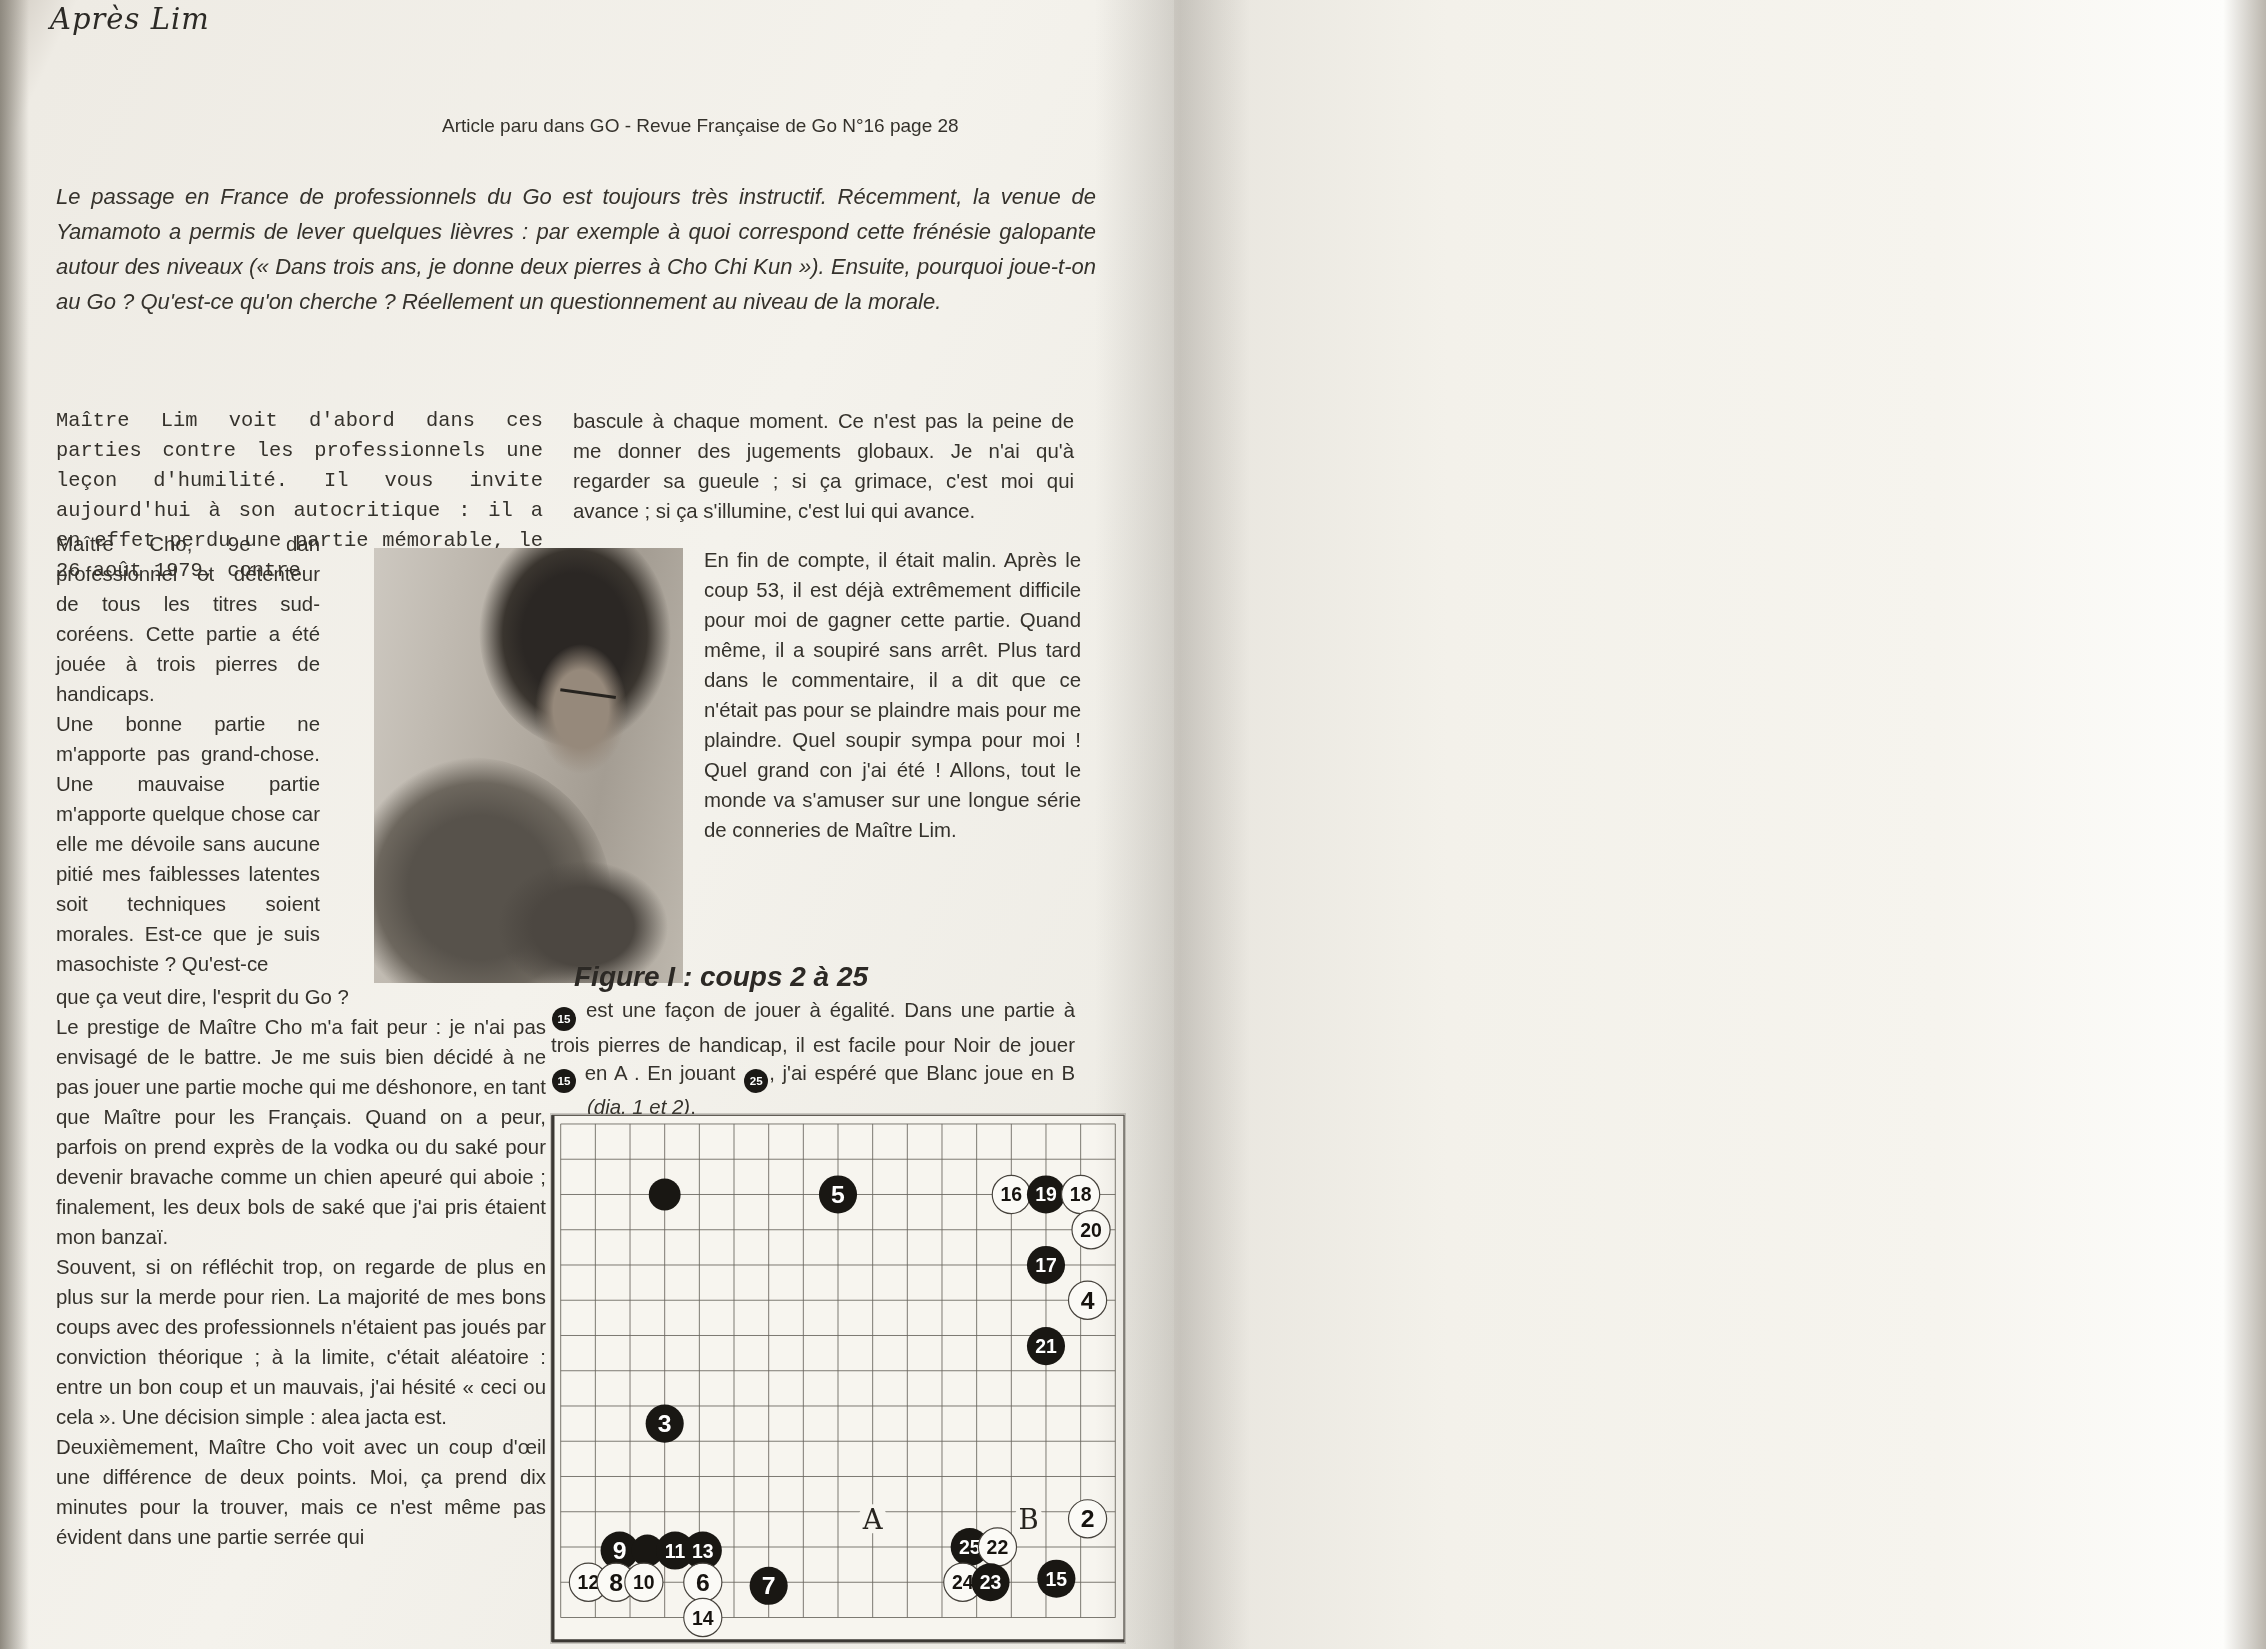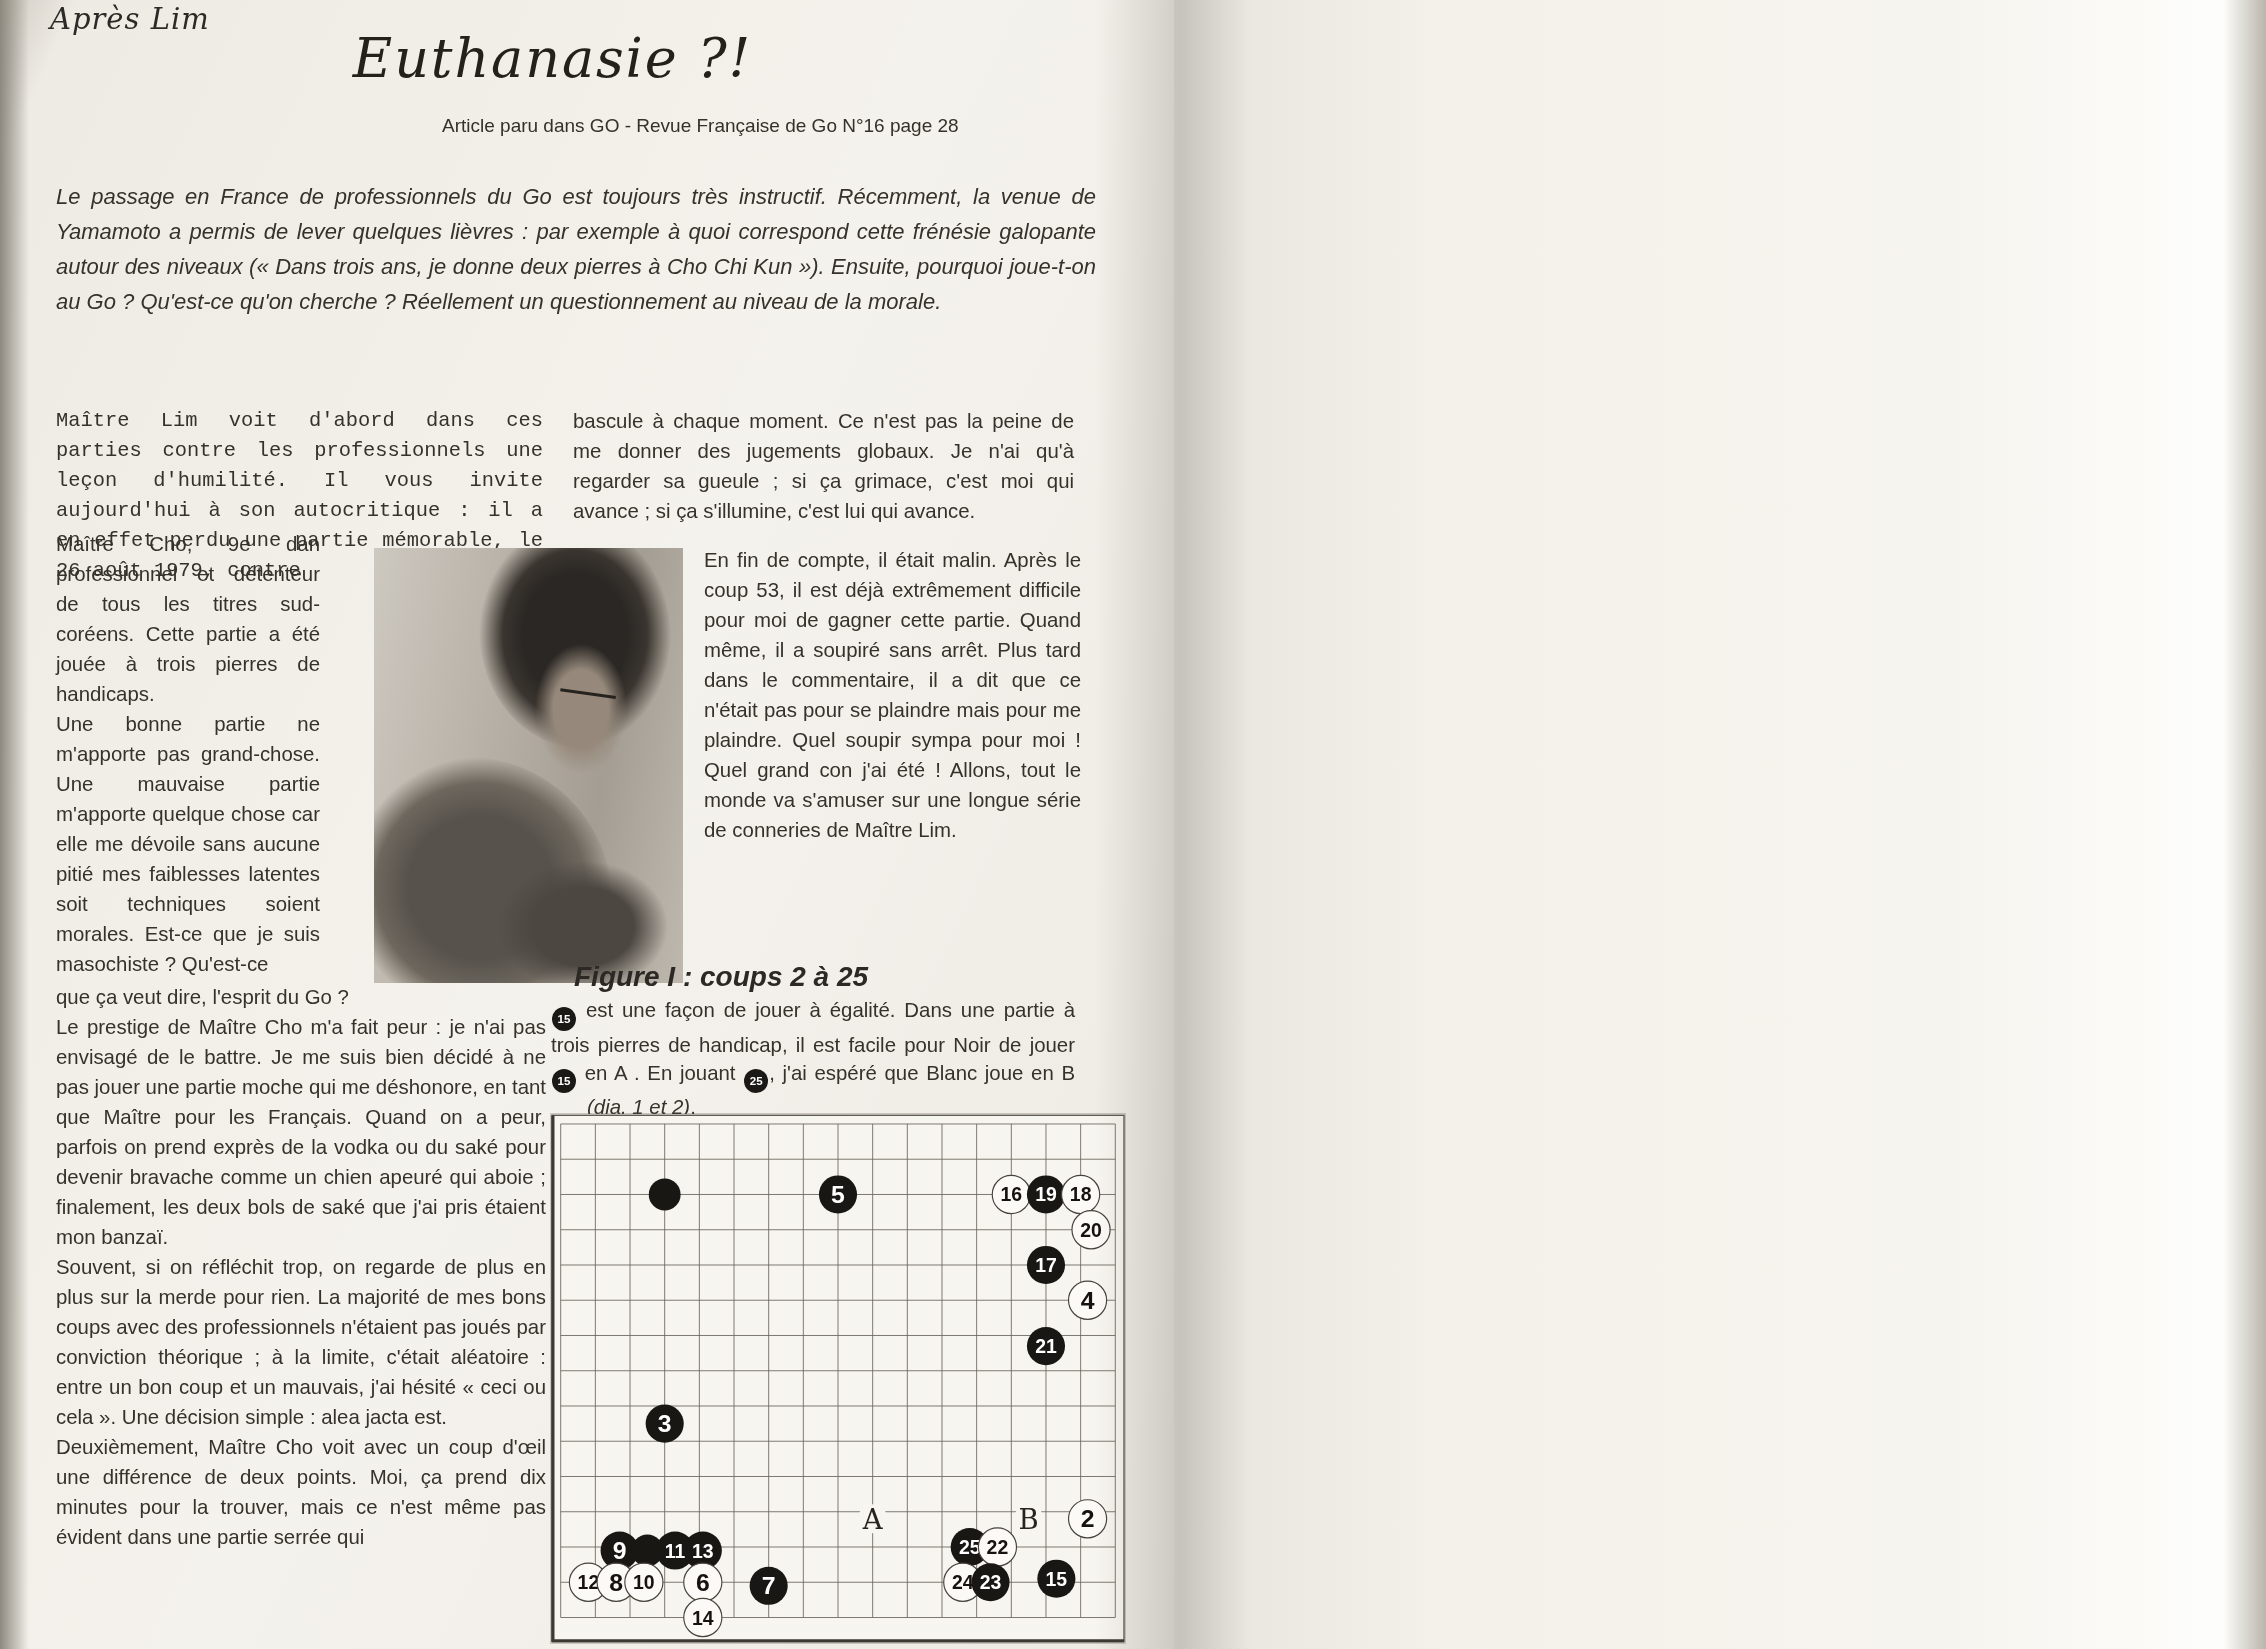--- a/index.html
+++ b/index.html
@@ -54,21 +54,20 @@
   .st{display:inline-flex;align-items:center;justify-content:center;
       width:24px;height:24px;border-radius:50%;vertical-align:-5.8px;margin:0 1px;
       font:bold 11.6px/1 "Liberation Sans",sans-serif;}
   .sb{background:#1b1916;color:#fff;}
 </style>
 </head>
 <body>
 
 <div class="page" id="left-page">
   <div class="abs" id="header-lim">Après Lim</div>
-  <div class="abs" id="page-title">Euthanasie ?!</div>
   <div class="abs" id="subtitle">Article paru dans GO - Revue Française de Go N°16 page 28</div>
   <div class="para" id="intro">Le passage en France de professionnels du Go est toujours très instructif. Récemment, la venue de Yamamoto a permis de lever quelques lièvres : par exemple à quoi correspond cette frénésie galopante autour des niveaux (« Dans trois ans, je donne deux pierres à Cho Chi Kun »). Ensuite, pourquoi joue-t-on au Go ? Qu'est-ce qu'on cherche ? Réellement un questionnement au niveau de la morale.</div>
 
   <div class="para" id="colA">Maître Lim voit d'abord dans ces parties contre les professionnels une leçon d'humilité. Il vous invite aujourd'hui à son autocritique : il a en effet perdu une partie mémorable, le 26 août 1979, contre</div>
   <div class="para" id="colB">
     <span>Maître Cho, 9e dan professionnel et détenteur de tous les titres sud-coréens. Cette partie a été jouée à trois pierres de handicaps.</span><br>
     <span>Une bonne partie ne m'apporte pas grand-chose. Une mauvaise partie m'apporte quelque chose car elle me dévoile sans aucune pitié mes faiblesses latentes soit techniques soient morales. Est-ce que je suis masochiste ? Qu'est-ce</span>
   </div>
   <div class="para" id="colD">bascule à chaque moment. Ce n'est pas la peine de me donner des jugements globaux. Je n'ai qu'à regarder sa gueule ; si ça grimace, c'est moi qui avance ; si ça s'illumine, c'est lui qui avance.</div>
   <div class="para" id="colC">

